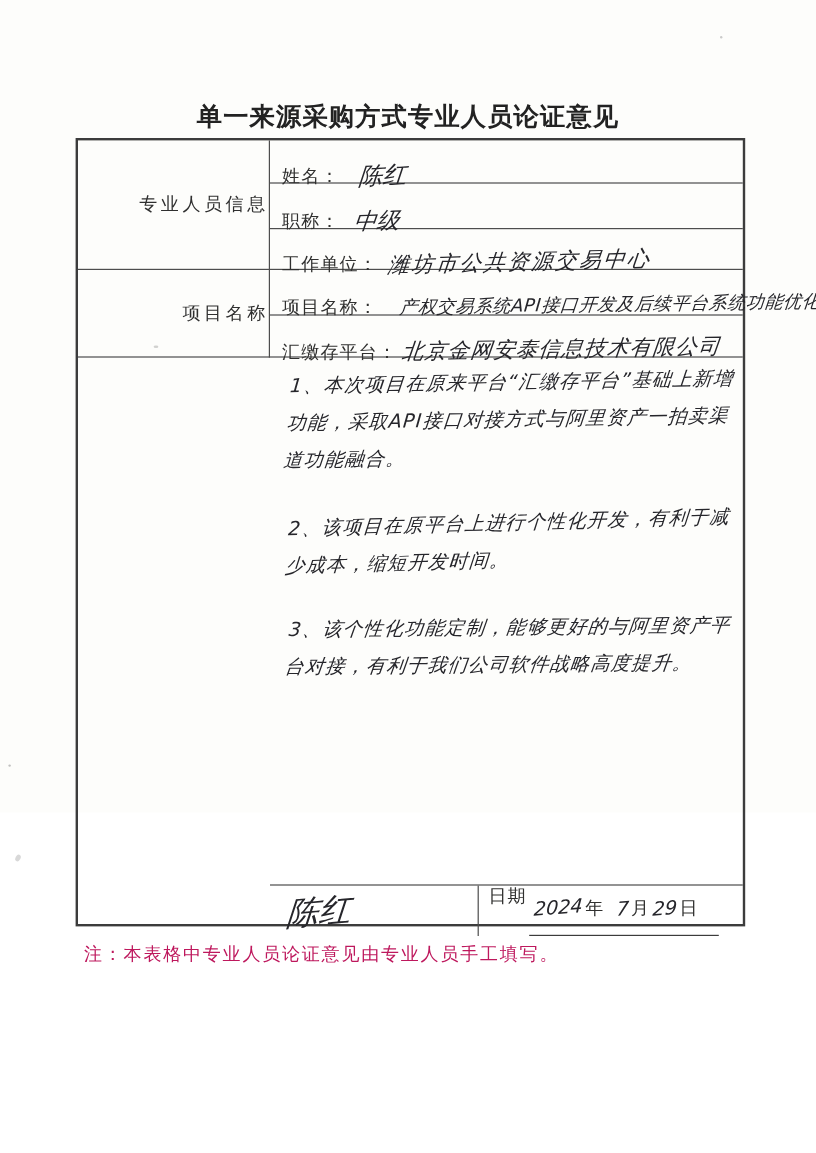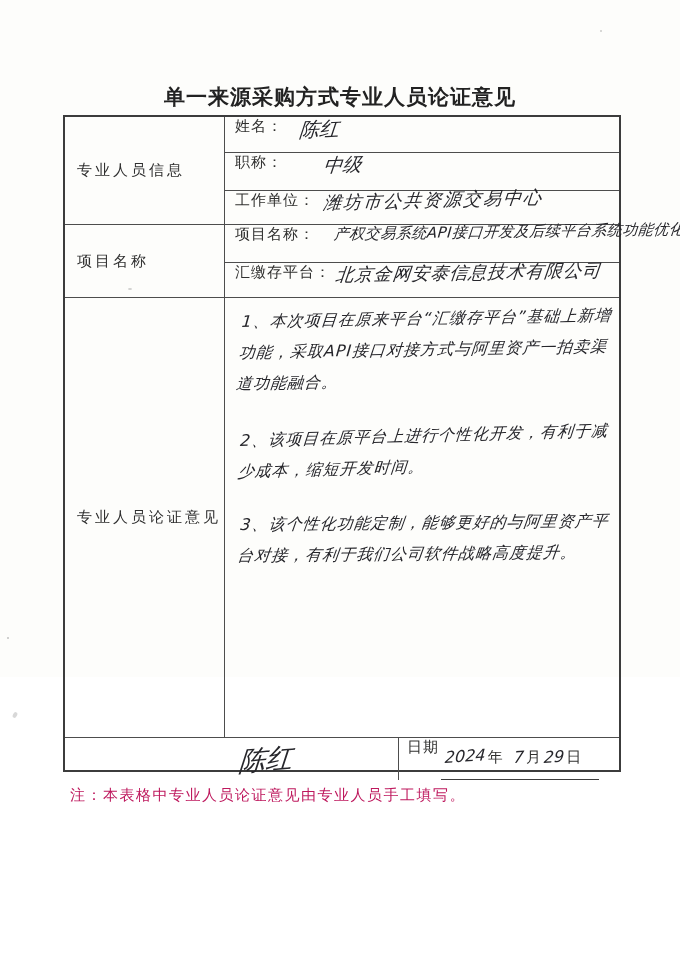--- a/index.html
+++ b/index.html
@@ -37,34 +37,34 @@
   .b-r{border-right:1px solid #4d4d4d;}
   .b-b{border-bottom:1px solid #4d4d4d;}
   
   .c-sec1{grid-column:1;grid-row:1/4;}
   .c-sec2{grid-column:1;grid-row:4/6;}
   .c-sec3{grid-column:1;grid-row:6;}
   .c-sec4{grid-column:1;grid-row:7;}
   .seclbl{
     display:flex;align-items:center;
     padding-left:12px;
-    font-size:15px;letter-spacing:3px;color:#2f2f2f;
+    font-size:15px;letter-spacing:3px;color:#2f2f2f;justify-content:flex-end;
   }
   
   .c-name{grid-column:2/4;grid-row:1;}
-  .c-title{grid-column:2/4;grid-row:2;gap:28px;}
+  .c-title{grid-column:2/4;grid-row:2;}
   .c-unit{grid-column:2/4;grid-row:3;}
   .c-proj{grid-column:2/4;grid-row:4;gap:16px;}
   .c-supplier{grid-column:2/4;grid-row:5;}
   .c-opinion{grid-column:2/4;grid-row:6;}
   .c-sign{grid-column:2;grid-row:7;}
   .c-date{grid-column:3;grid-row:7;}
   .fld{
-    display:flex;
-    padding-left:10px;white-space:nowrap;overflow:visible;
+    display:flex;align-items:center;
+    padding-left:10px;white-space:nowrap;overflow:visible;margin-top:26px;
   }
   .flabel{
     font-size:15px;letter-spacing:1px;color:#30302f;flex:none;
   }
   
   .hw{
     display:inline-block;
     font-family:"DejaVu Sans",sans-serif;
     font-style:italic;
     color:#26262b;
@@ -120,23 +120,20 @@
   <div class="title">单一来源采购方式专业人员论证意见</div>
 
   <div class="tbl">
 
     <div class="cell seclbl b-r b-b c-sec1">
       <span>专业人员信息</span>
     </div>
     <div class="cell seclbl b-r b-b c-sec2">
       <span>项目名称</span>
     </div>
-    <div class="cell seclbl b-r b-b c-sec3">
-      <span>专业人员论证意见</span>
-    </div>
 
     <div class="cell fld b-b c-name">
       <span class="flabel">姓名：</span>
       <span class="hw v-name">陈红</span>
     </div>
     <div class="cell fld b-b c-title">
       <span class="flabel">职称：</span>
       <span class="hw v-title">中级</span>
     </div>
     <div class="cell fld b-b c-unit">

